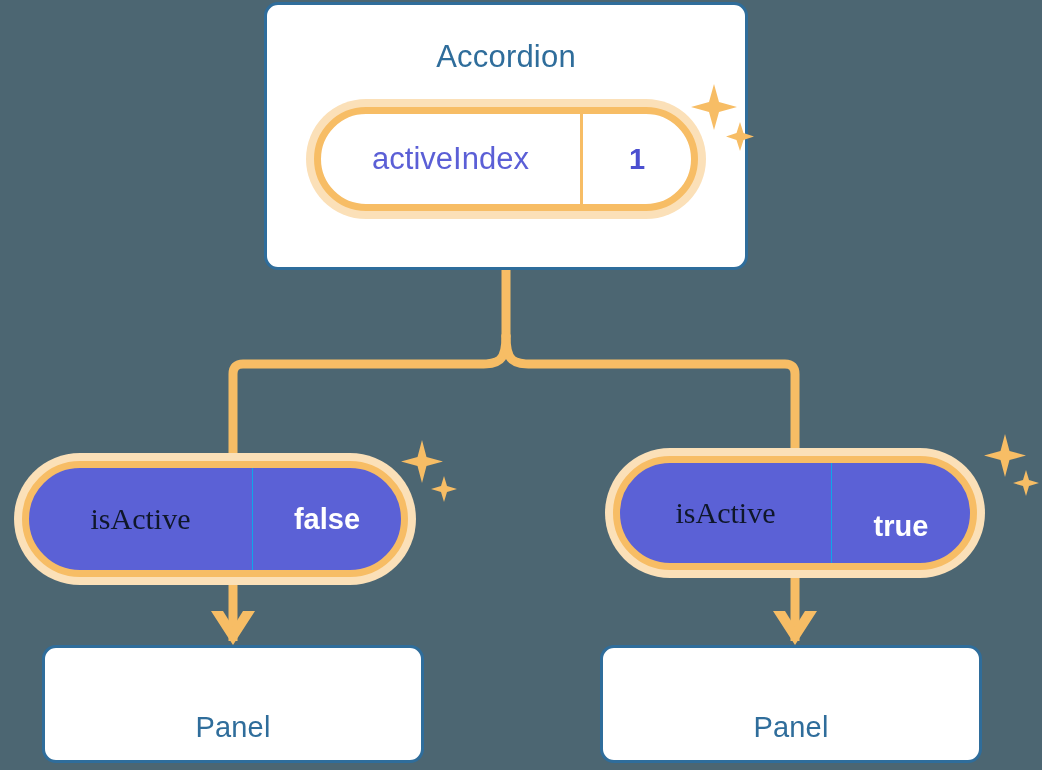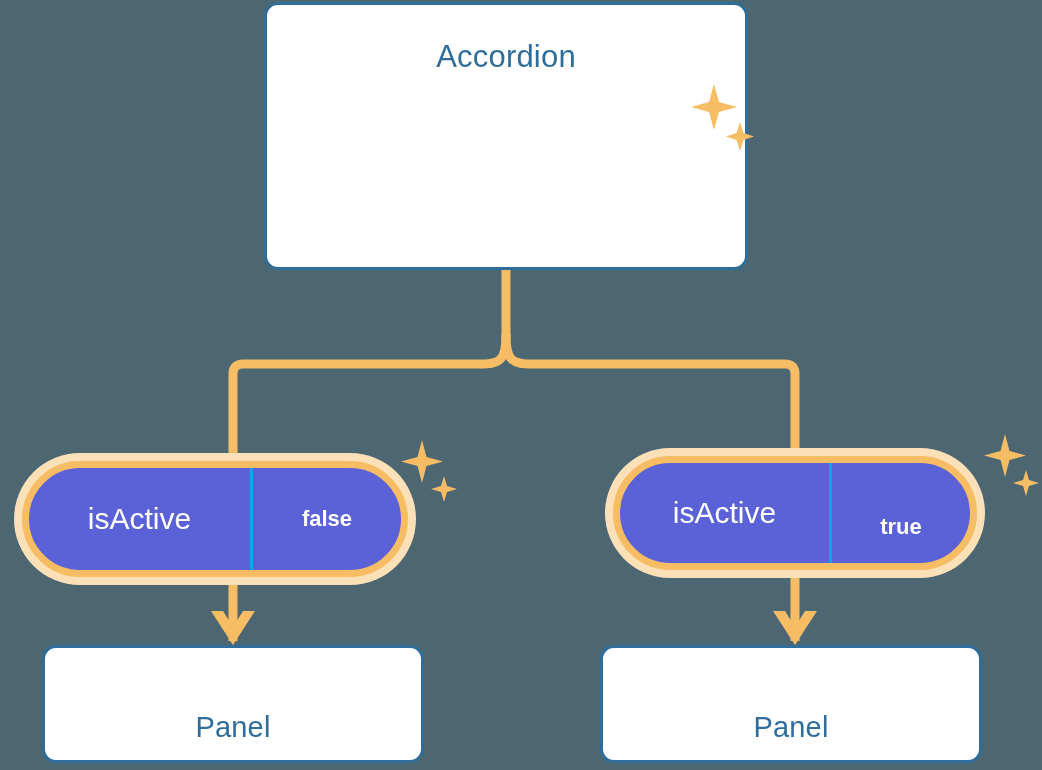--- a/index.html
+++ b/index.html
@@ -122,28 +122,29 @@
     border-radius: 0 999px 999px 0;
   }
 
   
   .pill-solid {
     background: #5b61d6;
     border: 7px solid #f7bd65;
     box-shadow: 0 0 0 8px #fbe0b8;
   }
   .pill-solid .pill-key {
-    color: #ffffff;
+    color: #0f172a;
     font-size: 30px;
-    border-right: 3px solid #0ea5e9;
+    border-right: 1px solid #0ea5e9;
     border-radius: 999px 0 0 999px;
+    font-family: Liberation Serif, serif;
   }
   .pill-solid .pill-val {
     color: #ffffff;
-    font-size: 22px;
+    font-size: 29px;
     font-weight: 700;
     border-radius: 0 999px 999px 0;
   }
 
   #pill-is-active-false {
     left: 22px;
     top: 461px;
     width: 386px;
     height: 116px;
   }
@@ -189,20 +190,24 @@
     <g fill="#f7bd65" stroke="none">
       <path d="M 211 611 L 233 645 L 255 611 L 243 611 L 233 627 L 223 611 Z"></path>
       <path d="M 773 611 L 795 645 L 817 611 L 805 611 L 795 627 L 785 611 Z"></path>
     </g>
   </svg>
 
   <div class="card" id="card-accordion">
     <div class="card-title">Accordion</div>
   </div>
 
+  <div class="pill" id="pill-active-index">
+    <div class="pill-key">activeIndex</div>
+    <div class="pill-val">1</div>
+  </div>
 
   <div class="sparkle-group" id="sparkles-top">
     <svg width="68" height="80" viewBox="0 0 68 80">
       <path d="M26 2 L31 20 L49 25 L31 30 L26 48 L21 30 L3 25 L21 20 Z" fill="#f7bd65"></path>
       <path d="M52 40 L55.5 51 L66 54.5 L55.5 58 L52 69 L48.5 58 L38 54.5 L48.5 51 Z" fill="#f7bd65"></path>
     </svg>
   </div>
 
   <div class="pill pill-solid" id="pill-is-active-false">
     <div class="pill-key">isActive</div>

